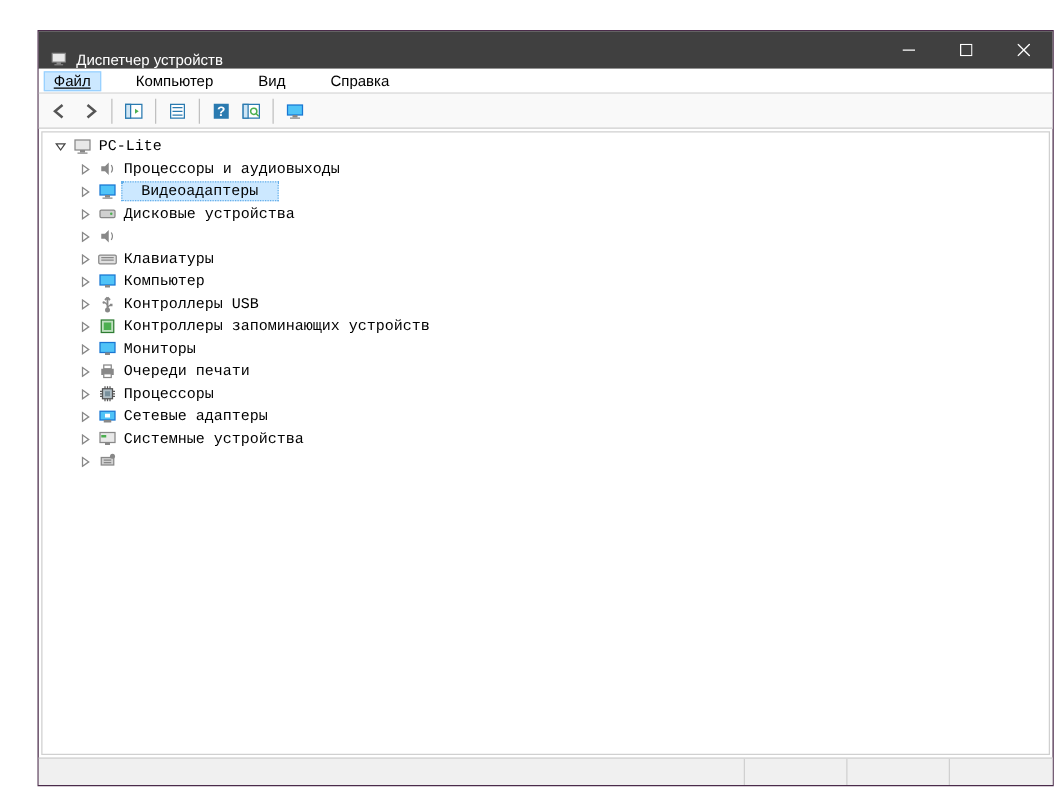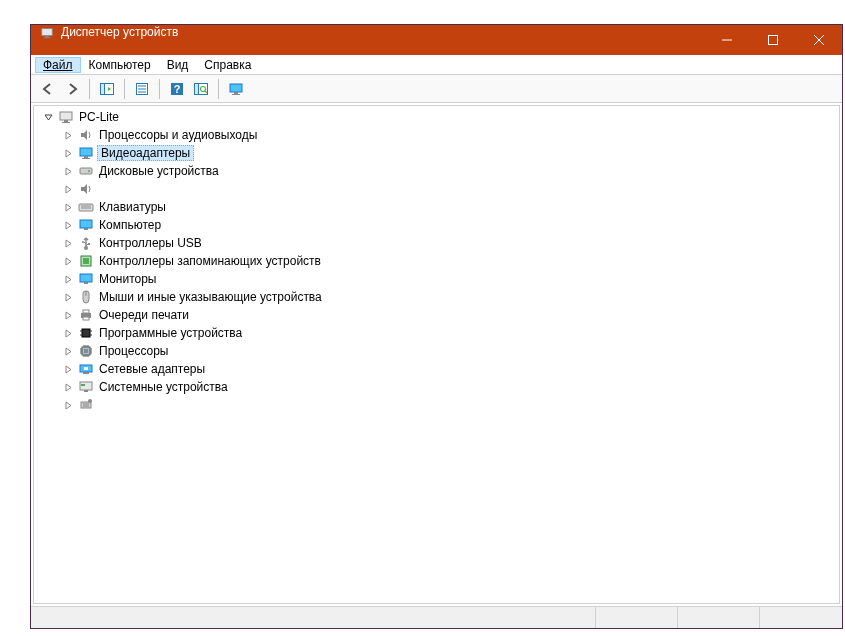--- a/index.html
+++ b/index.html
@@ -14,24 +14,24 @@
     .window {
       width: 813px;
       height: 605px;
       margin: 24px 0 0 30px;
       border: 1px solid #4a2b4a;
       background: #fff;
       display: flex;
       flex-direction: column;
     }
     .titlebar {
-      background: #c2410c;
+      background: #404040;
       height: 30px;
       display: flex;
-      align-items: flex-start;
+      align-items: flex-end;
       color: #fff;
       padding-left: 8px;
     }
     .title-icon {
       width: 16px; height: 16px;
       margin-right: 6px;
       display: flex; align-items:center; justify-content:center;
     }
     .title-text { font-size: 12px; flex: 0 0 auto; }
     .title-spacer { flex: 1; }
@@ -42,20 +42,21 @@
     }
 
     .menubar {
       height: 20px;
       background: #fff;
       border-bottom: 1px solid #d0d0d0;
       display: flex;
       align-items: center;
       padding: 0 4px;
       font-size: 12px;
+      gap: 20px;
     }
     .menu-item {
       padding: 1px 8px;
       cursor: default;
     }
     .menu-item u { text-decoration: underline; }
     .menu-item.active { background: #cce8ff; border: 1px solid #99d1ff; padding: 0 7px; }
 
     .toolbar {
       height: 28px;
@@ -79,20 +80,21 @@
     .tree-container {
       flex: 1;
       overflow: auto;
       padding: 2px 6px;
       border: 1px solid #d0d0d0;
       margin: 2px;
       background: #fff;
     }
     .tree-root, .tree-children {
       list-style: none;
+      font-family: Liberation Mono, monospace;
     }
     .tree-row {
       display: flex;
       align-items: center;
       height: 18px;
       white-space: nowrap;
     }
     .tree-toggle {
       width: 16px;
       display: flex; align-items:center; justify-content:center;
@@ -101,21 +103,21 @@
     }
     .tree-icon {
       width: 16px; height: 16px;
       margin: 0 3px 0 2px;
       display: flex; align-items:center; justify-content:center;
     }
     .tree-label { padding: 0 2px; }
     .tree-label.selected {
       background: #cce8ff;
       border: 1px dotted #66afe9;
-      padding: 0 3px;
+      padding: 0 15px;
     }
     .tree-children .tree-row { padding-left: 20px; }
 
     .status {
       height: 22px;
       border-top: 1px solid #d0d0d0;
       background: #f0f0f0;
       display:flex;
     }
     .status-cell { border-right:1px solid #d0d0d0; height:100%; }
@@ -391,61 +393,26 @@
             </li>
             <li>
               <div class="tree-row">
                 <span class="tree-toggle">
                   <svg width="9" height="9" viewBox="0 0 9 9">
                     <path d="M2 1 L7 4.5 L2 8 Z" fill="none" stroke="#888" stroke-width="1"></path>
                   </svg>
                 </span>
                 <span class="tree-icon">
                   <svg width="16" height="16" viewBox="0 0 16 16">
-                    <path d="M5 4 Q5 2 8 2 Q11 2 11 4 L11 10 Q11 14 8 14 Q5 14 5 10 Z" fill="#d0d0d0" stroke="#888"></path>
-                    <line x1="8" y1="2" x2="8" y2="7" stroke="#888"></line>
-                  </svg>
-                </span>
-                <span class="tree-label">Мыши и иные указывающие устройства</span>
-              </div>
-            </li>
-            <li>
-              <div class="tree-row">
-                <span class="tree-toggle">
-                  <svg width="9" height="9" viewBox="0 0 9 9">
-                    <path d="M2 1 L7 4.5 L2 8 Z" fill="none" stroke="#888" stroke-width="1"></path>
-                  </svg>
-                </span>
-                <span class="tree-icon">
-                  <svg width="16" height="16" viewBox="0 0 16 16">
                     <rect x="3" y="6" width="10" height="5" fill="#888"></rect>
                     <rect x="5" y="3" width="6" height="3" fill="#fff" stroke="#888"></rect>
                     <rect x="5" y="10" width="6" height="3" fill="#fff" stroke="#888"></rect>
                   </svg>
                 </span>
                 <span class="tree-label">Очереди печати</span>
-              </div>
-            </li>
-            <li>
-              <div class="tree-row">
-                <span class="tree-toggle">
-                  <svg width="9" height="9" viewBox="0 0 9 9">
-                    <path d="M2 1 L7 4.5 L2 8 Z" fill="none" stroke="#888" stroke-width="1"></path>
-                  </svg>
-                </span>
-                <span class="tree-icon">
-                  <svg width="16" height="16" viewBox="0 0 16 16">
-                    <rect x="4" y="4" width="8" height="8" fill="#333" stroke="#000"></rect>
-                    <line x1="2" y1="6" x2="4" y2="6" stroke="#333"></line>
-                    <line x1="2" y1="10" x2="4" y2="10" stroke="#333"></line>
-                    <line x1="12" y1="6" x2="14" y2="6" stroke="#333"></line>
-                    <line x1="12" y1="10" x2="14" y2="10" stroke="#333"></line>
-                  </svg>
-                </span>
-                <span class="tree-label">Программные устройства</span>
               </div>
             </li>
             <li>
               <div class="tree-row">
                 <span class="tree-toggle">
                   <svg width="9" height="9" viewBox="0 0 9 9">
                     <path d="M2 1 L7 4.5 L2 8 Z" fill="none" stroke="#888" stroke-width="1"></path>
                   </svg>
                 </span>
                 <span class="tree-icon">

